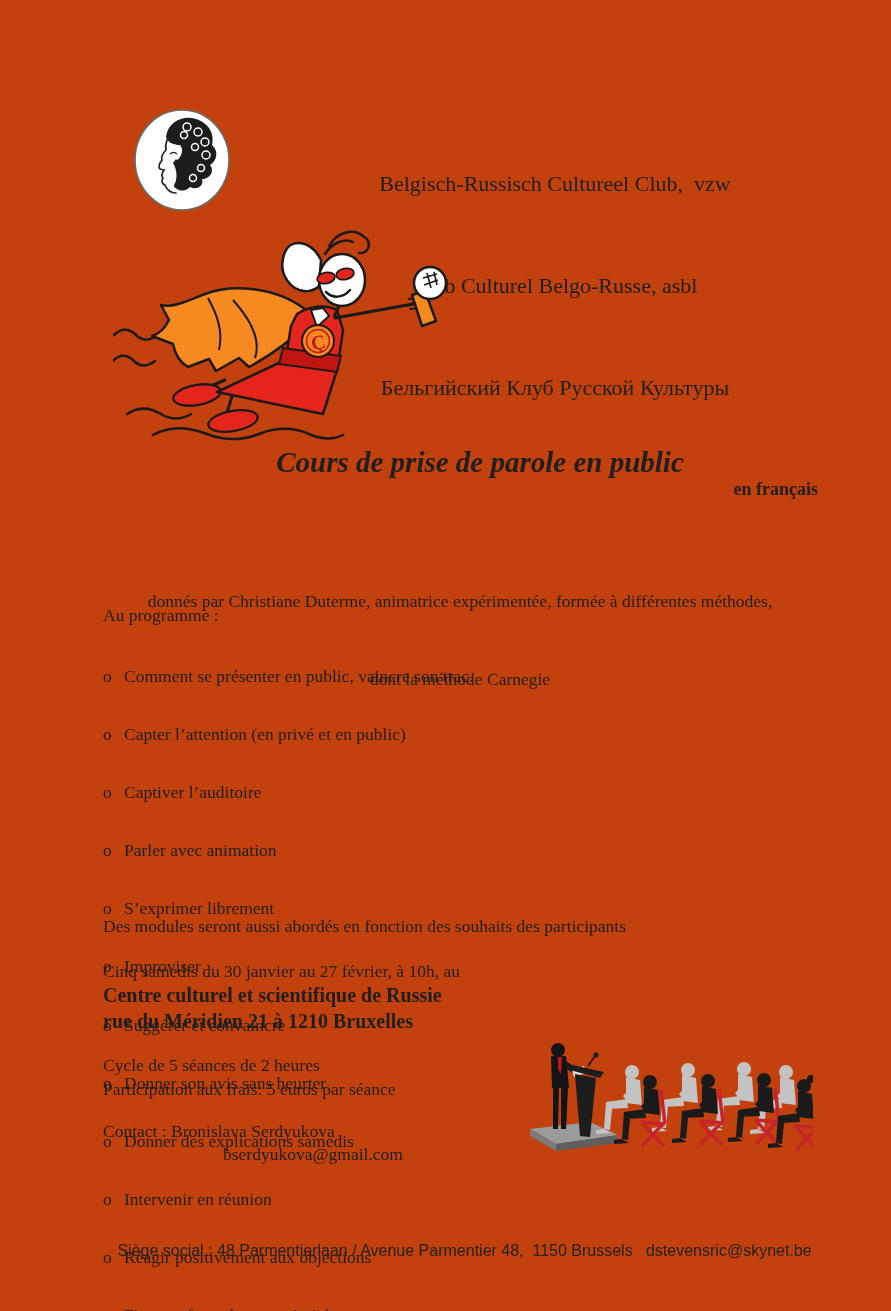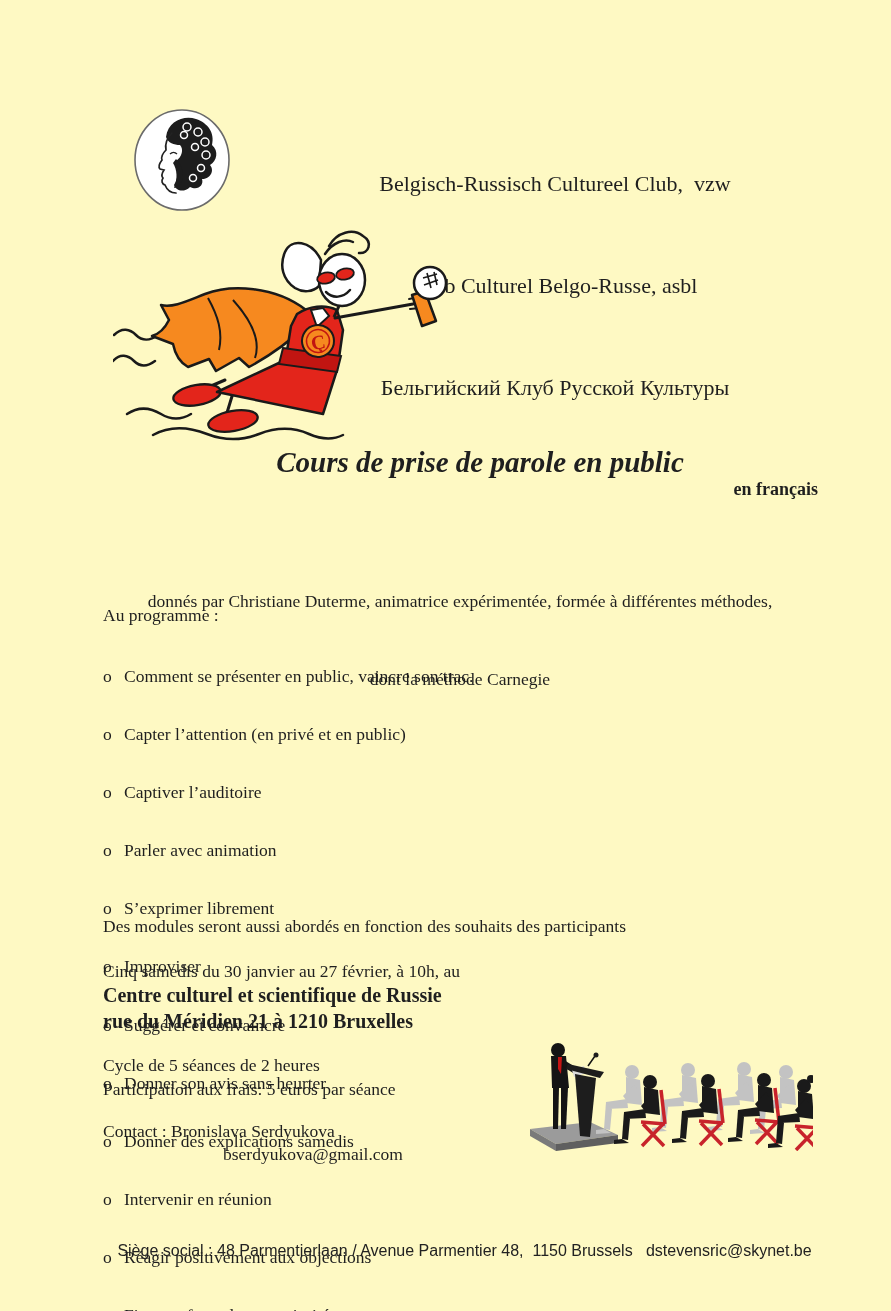--- a/index.html
+++ b/index.html
@@ -1,19 +1,19 @@
 <!DOCTYPE html>
 <html><head>
 <meta charset="utf-8">
 <style>
   html,body{margin:0;padding:0;background:#ffffff;}
   .page{
     position:relative;
     width:891px;height:1311px;
-    background:#fef9c3;
+    background:#c2410c;
     font-family:"Liberation Serif","DejaVu Serif",serif;
     color:#1f1f1f;
     overflow:hidden;
   }
   .abs{position:absolute;white-space:pre-wrap;}
   .center{text-align:center;}
   .hdr{font-size:22px;line-height:34px;}
   .hdr .ru{}
   .title{font-size:29px;font-weight:bold;font-style:italic;}
   .subtitle{font-size:18px;font-weight:bold;}

